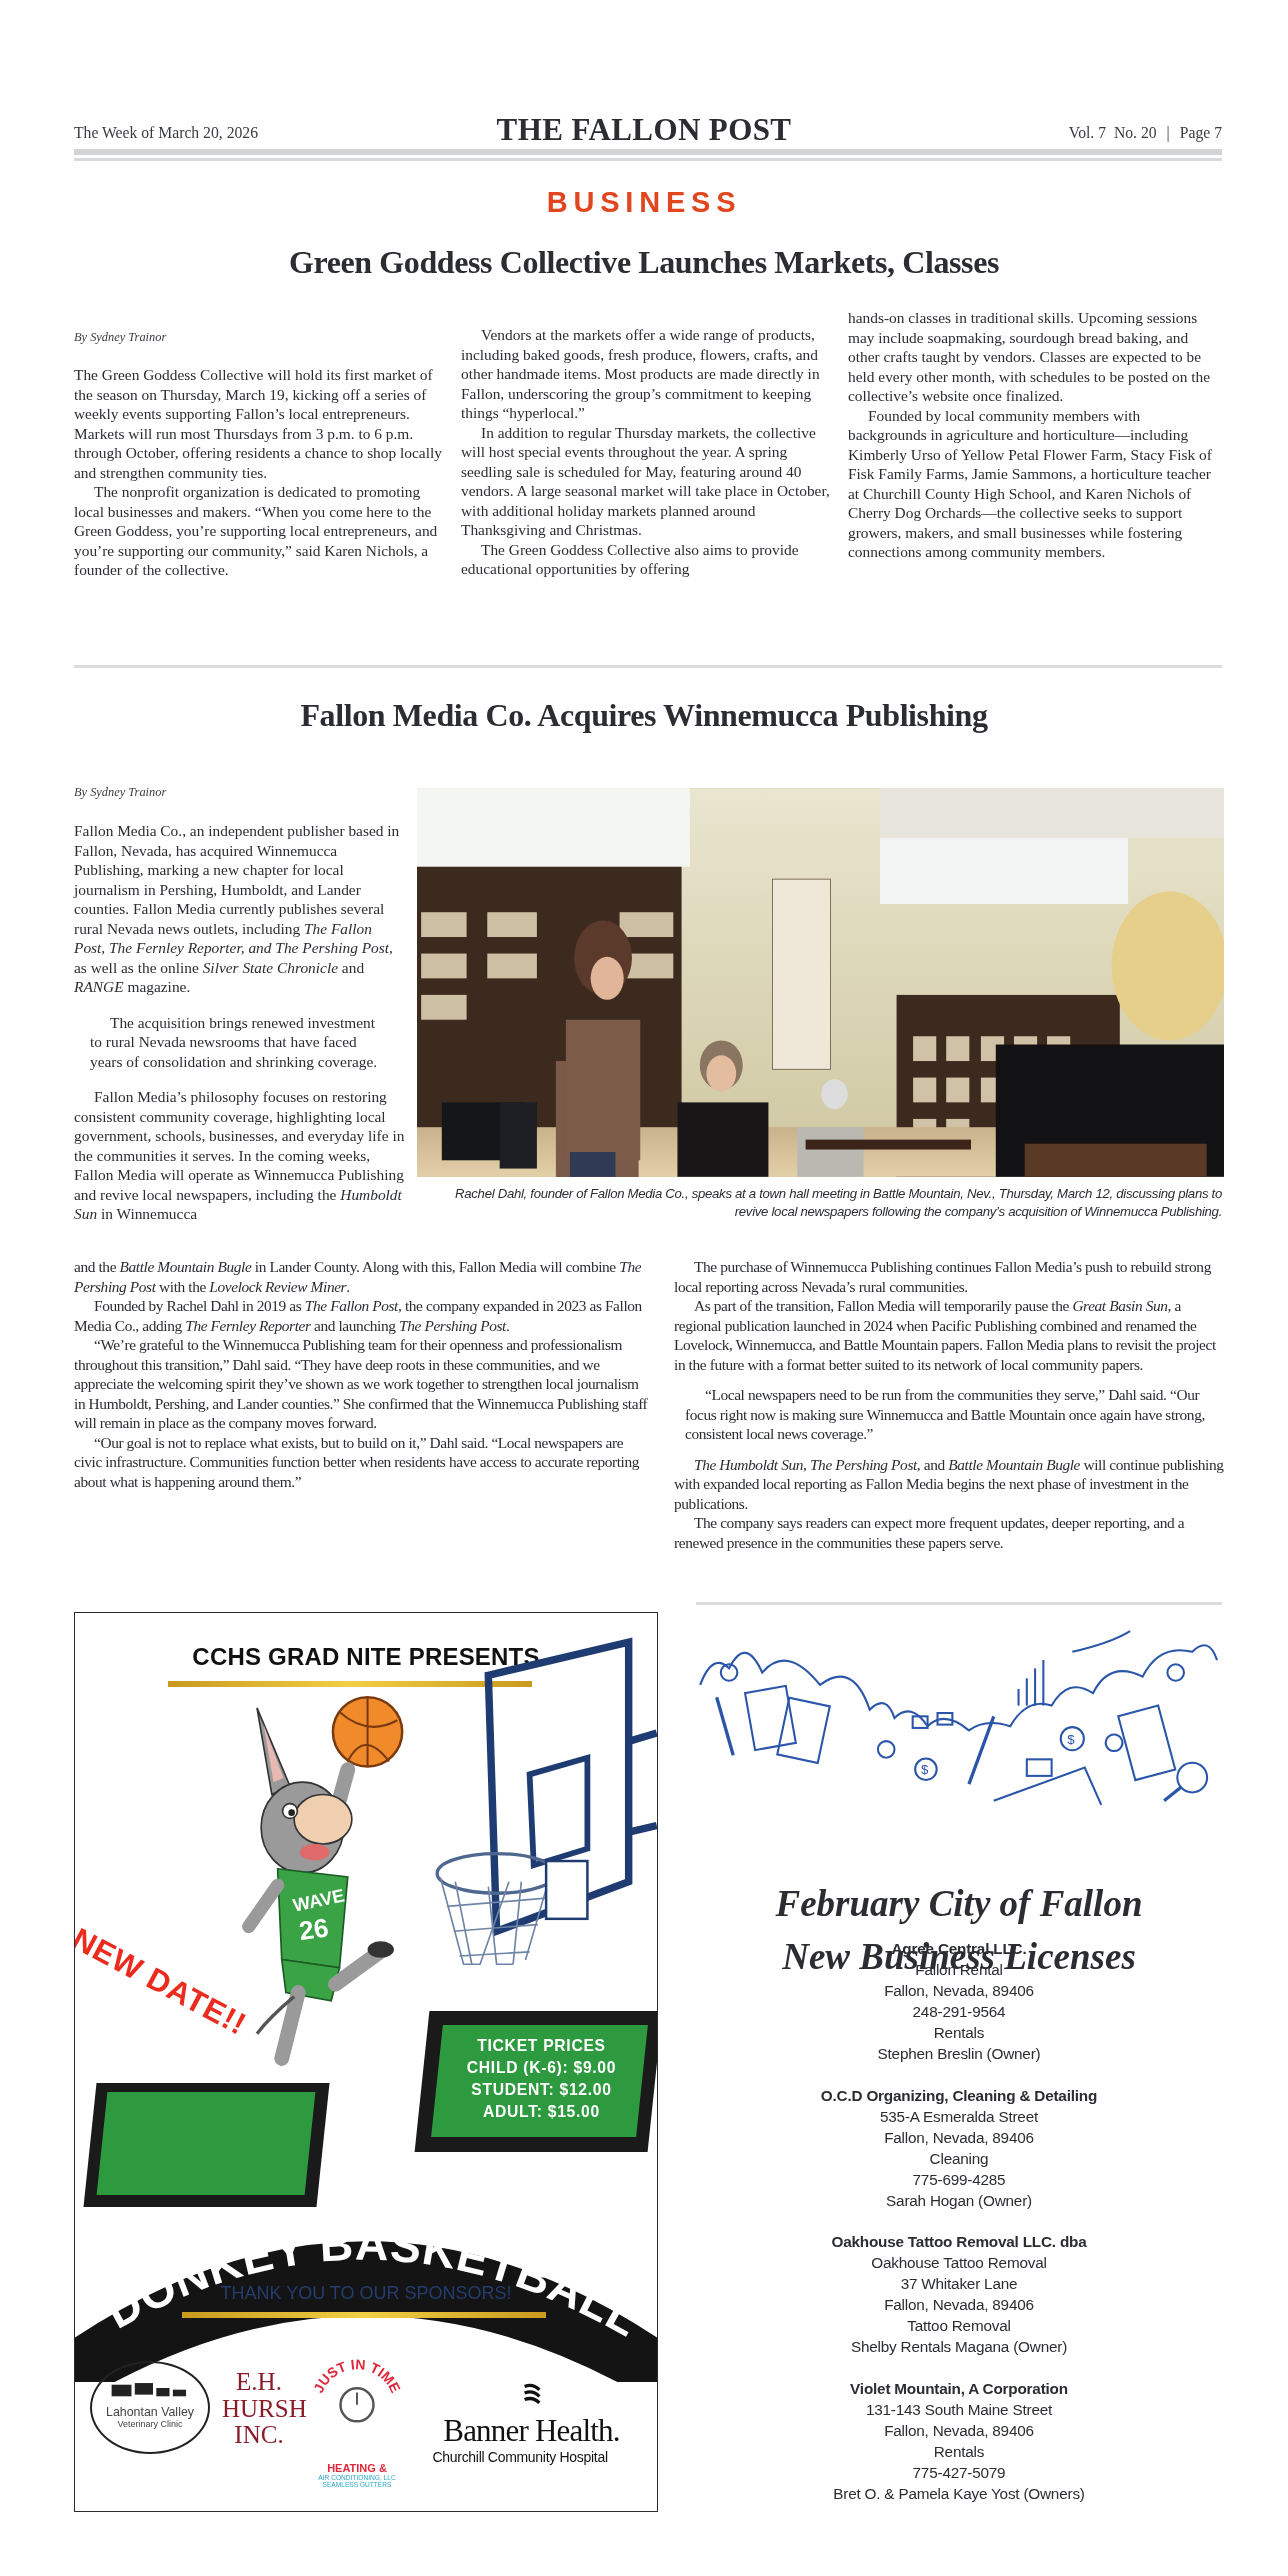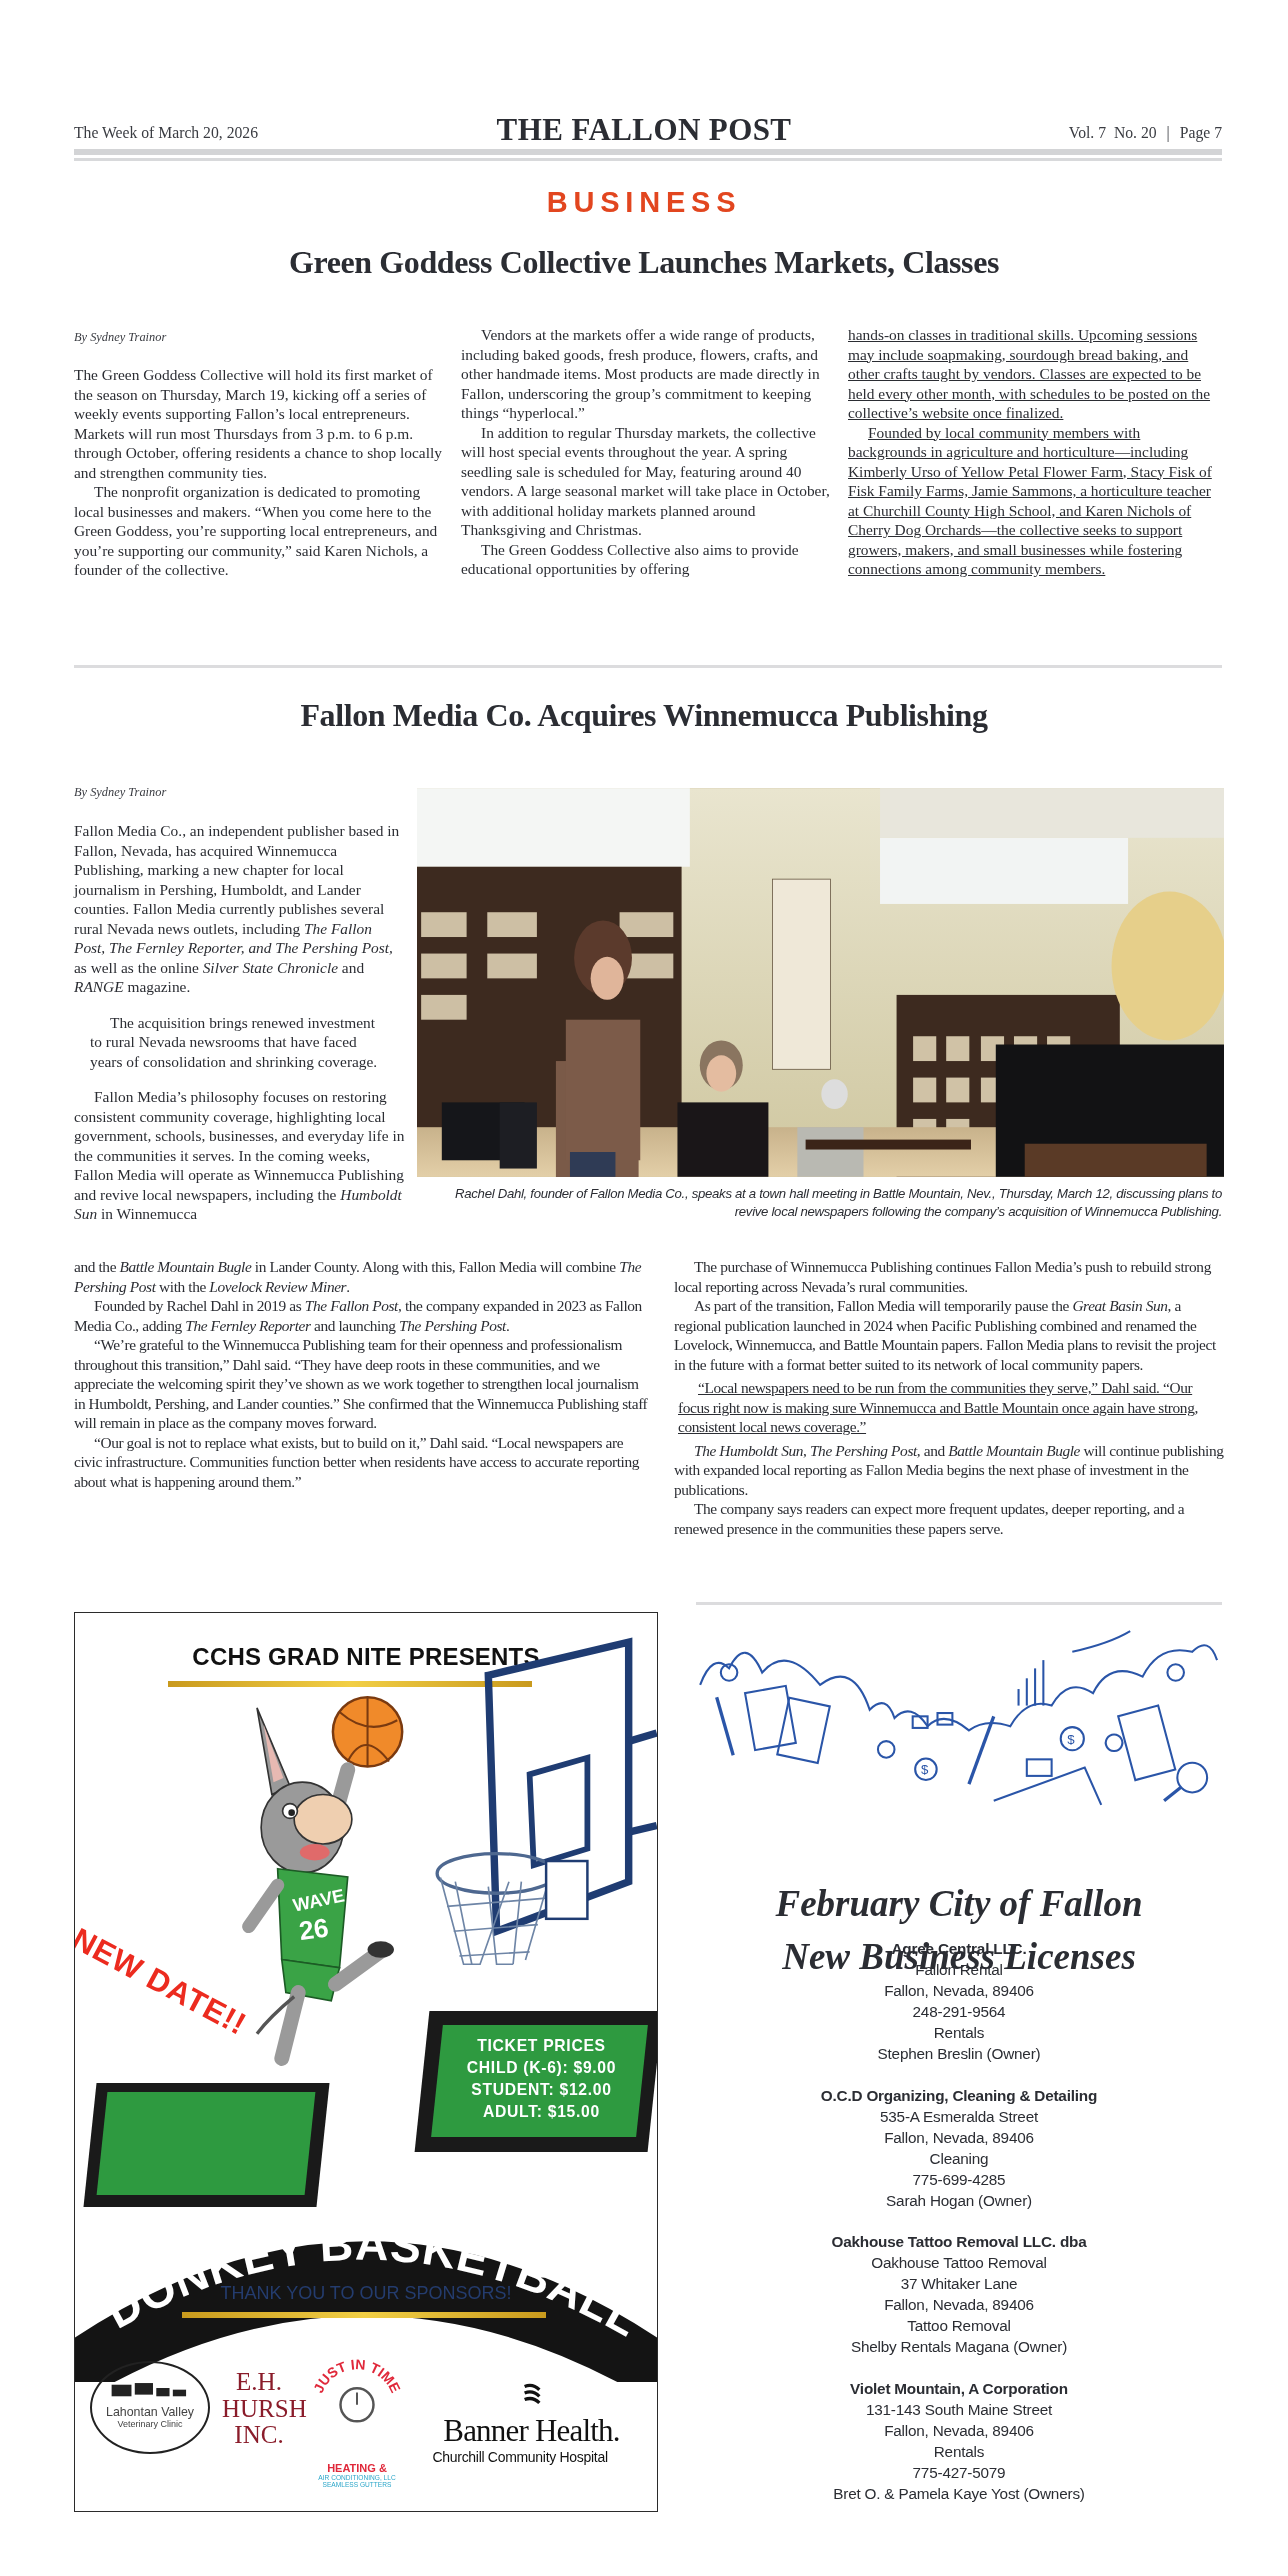--- a/index.html
+++ b/index.html
@@ -60,21 +60,21 @@
 
 <div class="abs col" style="left:74px;top:365px;width:368px;">
   <p>The Green Goddess Collective will hold its first market of the season on Thursday, March 19, kicking off a series of weekly events supporting Fallon’s local entrepreneurs. Markets will run most Thursdays from 3 p.m. to 6 p.m. through October, offering residents a chance to shop locally and strengthen community ties.</p>
   <p class="ind">The nonprofit organization is dedicated to promoting local businesses and makers. “When you come here to the Green Goddess, you’re supporting local entrepreneurs, and you’re supporting our community,” said Karen Nichols, a founder of the collective.</p>
 </div>
 <div class="abs col" style="left:461px;top:325px;width:370px;">
   <p class="ind">Vendors at the markets offer a wide range of products, including baked goods, fresh produce, flowers, crafts, and other handmade items. Most products are made directly in Fallon, underscoring the group’s commitment to keeping things “hyperlocal.”</p>
   <p class="ind">In addition to regular Thursday markets, the collective will host special events throughout the year. A spring seedling sale is scheduled for May, featuring around 40 vendors. A large seasonal market will take place in October, with additional holiday markets planned around Thanksgiving and Christmas.</p>
   <p class="ind">The Green Goddess Collective also aims to provide educational opportunities by offering</p>
 </div>
-<div class="abs col" style="left:848px;top:325px;width:374px;text-decoration:underline;">
+<div class="abs col" style="left:848px;top:308px;width:374px;">
   <p>hands-on classes in traditional skills. Upcoming sessions may include soapmaking, sourdough bread baking, and other crafts taught by vendors. Classes are expected to be held every other month, with schedules to be posted on the collective’s website once finalized.</p>
   <p class="ind">Founded by local community members with backgrounds in agriculture and horticulture—including Kimberly Urso of Yellow Petal Flower Farm, Stacy Fisk of Fisk Family Farms, Jamie Sammons, a horticulture teacher at Churchill County High School, and Karen Nichols of Cherry Dog Orchards—the collective seeks to support growers, makers, and small businesses while fostering connections among community members.</p>
 </div>
 
 <div class="abs hr-sep" style="left:74px;width:1148px;top:665px;"></div>
 
 <div class="abs headline" style="top:697px;">Fallon Media Co. Acquires Winnemucca Publishing</div>
 <div class="abs byline" style="left:74px;top:785px;">By Sydney Trainor</div>
 
 <div class="abs col" style="left:74px;top:821px;width:331px;" id="a2-narrow">
@@ -157,21 +157,21 @@
 
 <div class="abs wide" style="left:74px;top:1257px;width:579px;" id="a2-left">
     <p style="margin: 0px;"><span>and the </span><i>Battle Mountain Bugle</i><span> in Lander County. Along with this, Fallon Media will combine </span><i>The Pershing Post</i><span> with the </span><i>Lovelock Review Miner</i><span>.</span></p>
     <p style="margin: 0px; text-indent: 20px;"><span>Founded by Rachel Dahl in 2019 as </span><i>The Fallon Post</i><span>, the company expanded in 2023 as Fallon Media Co., adding </span><i>The Fernley Reporter</i><span> and launching </span><i>The Pershing Post</i><span>.</span></p>
     <p style="margin: 0px; text-indent: 20px;"><span>“We’re grateful to the Winnemucca Publishing team for their openness and professionalism throughout this transition,” Dahl said. “They have deep roots in these communities, and we appreciate the welcoming spirit they’ve shown as we work together to strengthen local journalism in Humboldt, Pershing, and Lander counties.” She confirmed that the Winnemucca Publishing staff will remain in place as the company moves forward.</span></p>
     <p style="margin: 0px; text-indent: 20px;"><span>“Our goal is not to replace what exists, but to build on it,” Dahl said. “Local newspapers are civic infrastructure. Communities function better when residents have access to accurate reporting about what is happening around them.”</span></p>
   </div>
 <div class="abs wide" style="left:674px;top:1257px;width:550px;" id="a2-right">
     <p style="margin: 0px; text-indent: 20px;"><span>The purchase of Winnemucca Publishing continues Fallon Media’s push to rebuild strong local reporting across Nevada’s rural communities.</span></p>
     <p style="margin: 0px; text-indent: 20px;"><span>As part of the transition, Fallon Media will temporarily pause the </span><i>Great Basin Sun</i><span>, a regional publication launched in 2024 when Pacific Publishing combined and renamed the Lovelock, Winnemucca, and Battle Mountain papers. Fallon Media plans to revisit the project in the future with a format better suited to its network of local community papers.</span></p>
-    <p style="margin: 4px; text-indent: 20px; text-decoration: underline;"><span>“Local newspapers need to be run from the communities they serve,” Dahl said. “Our focus right now is making sure Winnemucca and Battle Mountain once again have strong, consistent local news coverage.”</span></p>
+    <p style="margin: 11px; text-indent: 20px;"><span>“Local newspapers need to be run from the communities they serve,” Dahl said. “Our focus right now is making sure Winnemucca and Battle Mountain once again have strong, consistent local news coverage.”</span></p>
     <p style="margin: 0px; text-indent: 20px;"><i>The Humboldt Sun</i><span>, </span><i>The Pershing Post</i><span>, and </span><i>Battle Mountain Bugle</i><span> will continue publishing with expanded local reporting as Fallon Media begins the next phase of investment in the publications.</span></p>
     <p style="margin: 0px; text-indent: 20px;"><span>The company says readers can expect more frequent updates, deeper reporting, and a renewed presence in the communities these papers serve.</span></p>
   </div>
 
 <div class="abs ad">
   <div class="ad-title">CCHS GRAD NITE PRESENTS</div>
   <div class="gold" style="left:93px;width:364px;top:68px;"></div>
 
   <svg style="position:absolute;left:314px;top:20.7px;" width="268" height="355" viewBox="0 0 324 430">
     <polygon points="120,50 290,10 290,300 130,360" fill="none" stroke="#1f3c72" stroke-width="9"></polygon>

